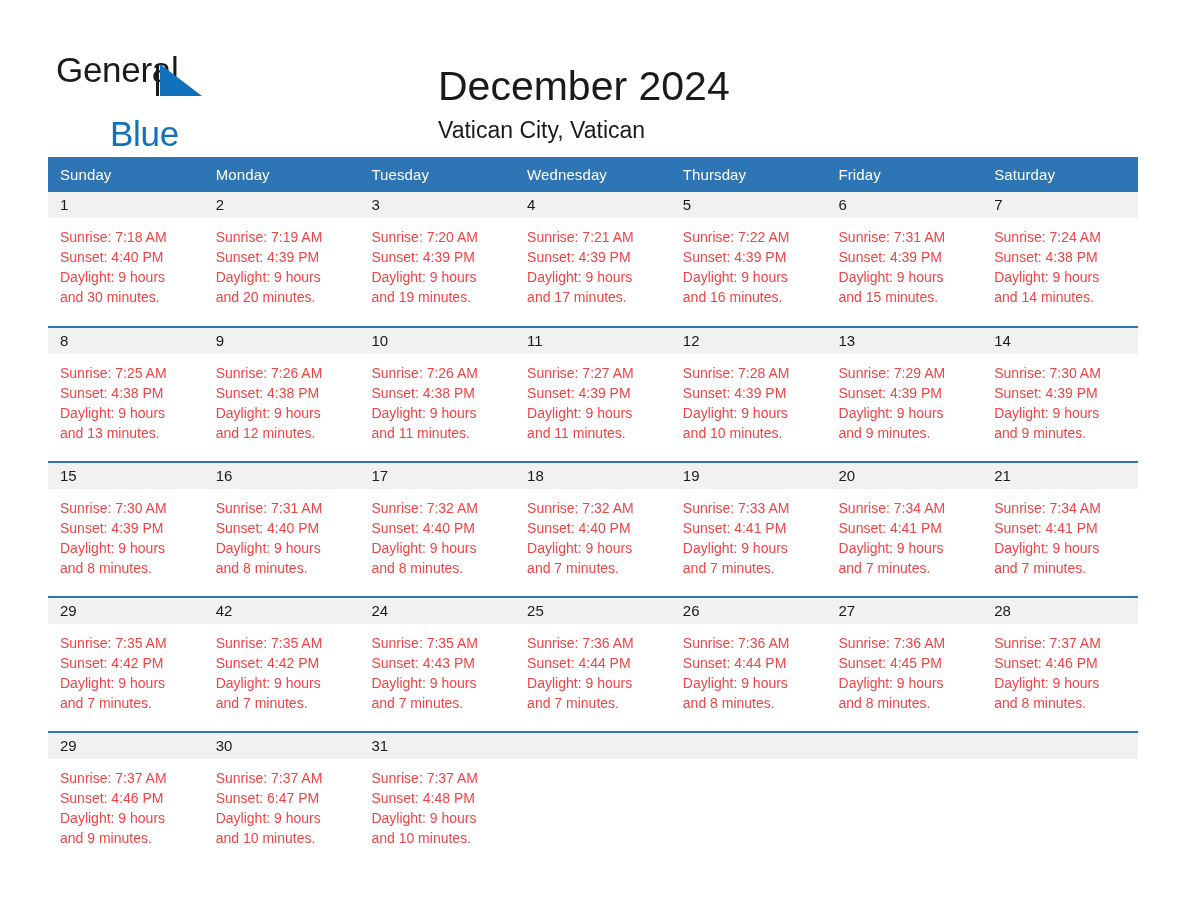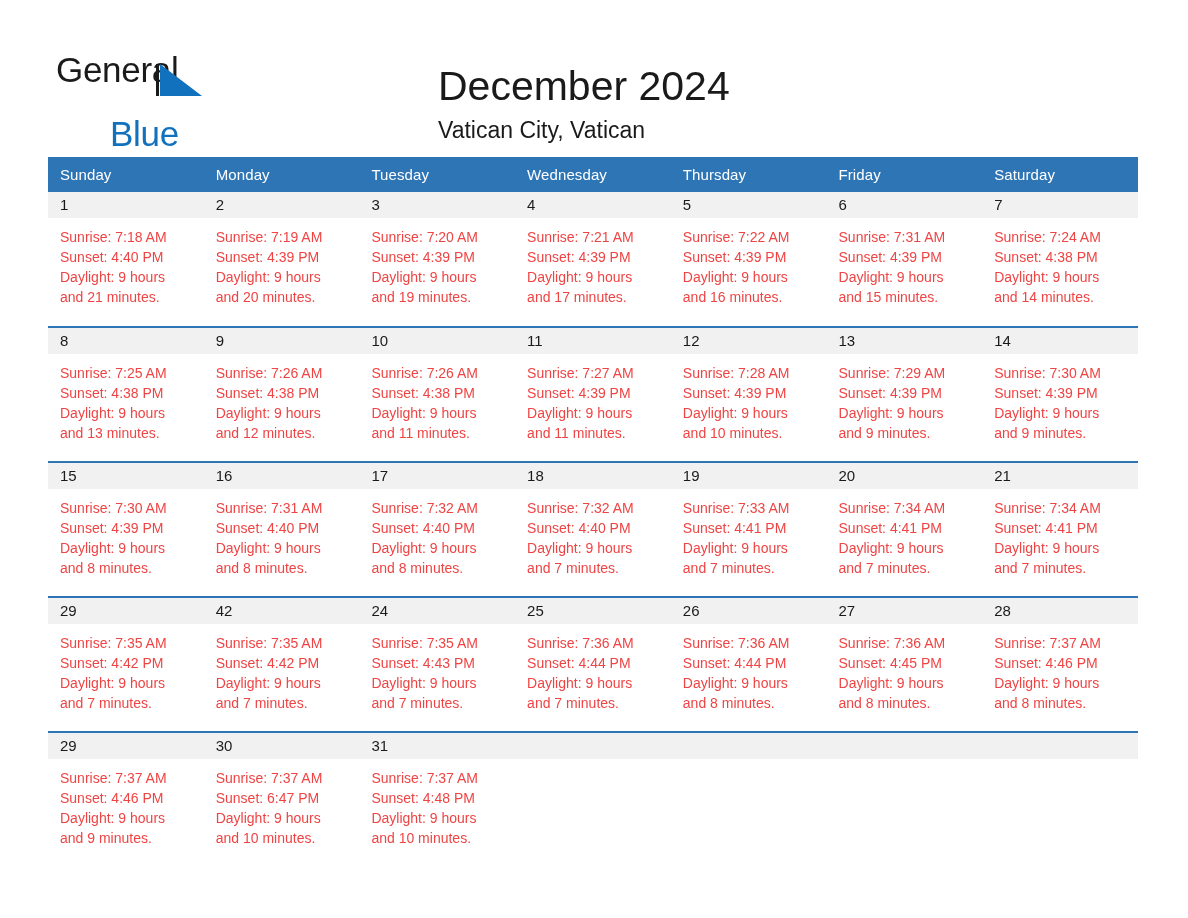--- a/index.html
+++ b/index.html
@@ -183,21 +183,21 @@
       </tr>
     </thead>
     <tbody>
         <tr class="week">
           <td>
             <span class="daynum">1</span>
             <div class="details">
               <div>Sunrise: 7:18 AM</div>
               <div>Sunset: 4:40 PM</div>
               <div>Daylight: 9 hours</div>
-              <div>and 21 minutes.</div>
+              <div>and 30 minutes.</div>
             </div>
           </td>
           <td>
             <span class="daynum">2</span>
             <div class="details">
               <div>Sunrise: 7:19 AM</div>
               <div>Sunset: 4:39 PM</div>
               <div>Daylight: 9 hours</div>
               <div>and 20 minutes.</div>
             </div>

